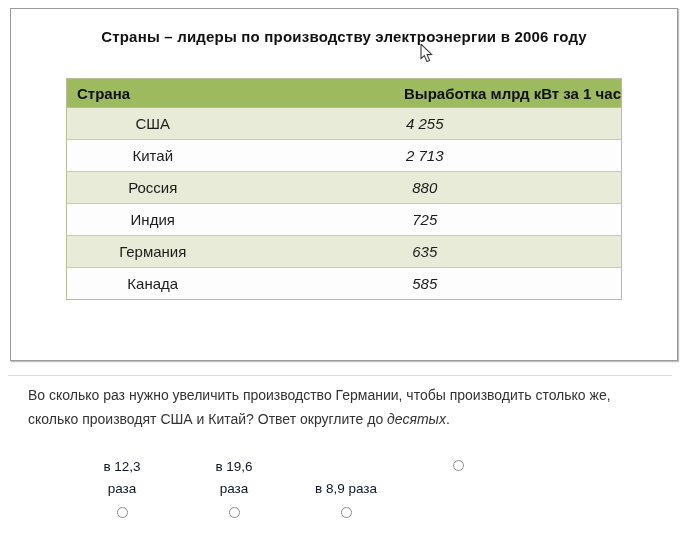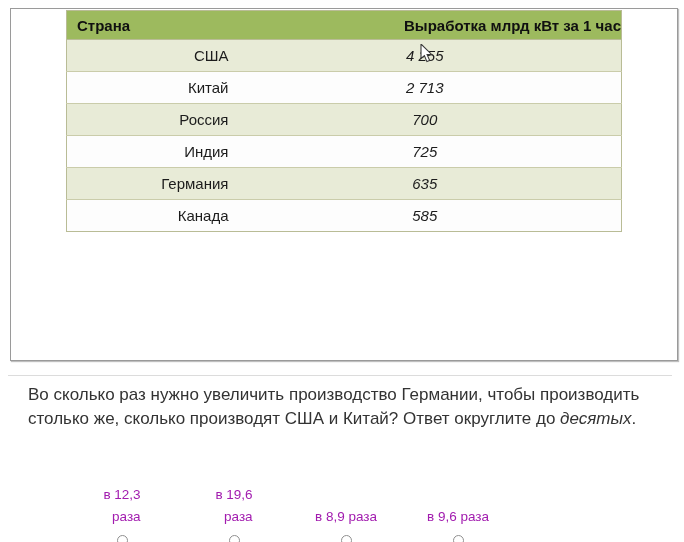--- a/index.html
+++ b/index.html
@@ -21,57 +21,57 @@
   .card-title {
     margin-top: 19px;
     text-align: center;
     font-size: 15px;
     font-weight: bold;
     color: #111;
     letter-spacing: 0.2px;
   }
   table.data-table {
     width: 556px;
-    margin: 1px auto 0 auto;
+    margin: 33px auto 0 auto;
     border-collapse: collapse;
     border: 1px solid #b9bc96;
     font-size: 15px;
     color: #1c1c1c;
   }
   table.data-table th {
     background: #9dba5e;
     height: 29px;
     font-weight: bold;
     font-size: 15px;
     color: #101010;
     border-bottom: 1px solid #b9bc96;
   }
   table.data-table th.col-country { text-align: left; padding-left: 10px; width: 162px; }
   table.data-table th.col-value   { text-align: right; }
   table.data-table td {
     height: 32px;
     border-bottom: 1px solid #caccaa;
   }
-  table.data-table td.country-cell { text-align: right; padding-left: 10px; }
+  table.data-table td.country-cell { text-align: center; padding-left: 10px; }
   table.data-table td.value-cell   { text-align: center; font-style: italic; }
   table.data-table tbody tr:nth-child(odd)  { background: #e8ebd7; }
   table.data-table tbody tr:nth-child(even) { background: #fdfdfd; }
   table.data-table tbody tr:last-child td { border-bottom: none; }
 
   .separator {
     position: absolute;
     left: 8px; top: 375px;
     width: 664px; height: 1px;
     background: #dcdcdc;
   }
   .question {
     position: absolute;
     left: 28px; top: 383px;
     width: 628px;
-    font-size: 17px;
+    font-size: 14px;
     line-height: 24px;
     color: #333333;
   }
   .question .em { font-style: italic; }
 
   .options-row {
     position: absolute;
     left: 66px; top: 453px;
     display: flex;
   }
@@ -79,66 +79,66 @@
     width: 112px;
     display: flex;
     flex-direction: column;
     align-items: center;
   }
   .option-label {
     min-height: 47px;
     display: flex;
     flex-direction: column;
     justify-content: flex-end;
-    text-align: right;
+    text-align: center;
     font-size: 13.5px;
     line-height: 22px;
-    color: #a21caf;
+    color: #0f172a;
     white-space: pre-line;
-    margin-top: 28px;
   }
   .radio {
     margin-top: 7px;
     width: 11px; height: 11px;
     border: 1px solid #8f8f8f;
     border-radius: 50%;
     background: #ffffff;
     cursor: pointer;
   }
   .cursor {
     position: absolute;
     left: 420px; top: 44px;
     width: 13px; height: 19px;
     pointer-events: none;
   }
 </style>
 </head>
 <body>
 
 <div class="card">
+  <div class="card-title">Страны – лидеры по производству электроэнергии в 2006 году</div>
 
   <table class="data-table">
     <thead>
       <tr>
         <th class="col-country">Страна</th>
         <th class="col-value">Выработка млрд кВт за 1 час</th>
       </tr>
     </thead>
     <tbody>
         <tr>
           <td class="country-cell">США</td>
           <td class="value-cell">4 255</td>
         </tr>
         <tr>
           <td class="country-cell">Китай</td>
           <td class="value-cell">2 713</td>
         </tr>
         <tr>
           <td class="country-cell">Россия</td>
-          <td class="value-cell">700</td>
+          <td class="value-cell">880</td>
         </tr>
         <tr>
           <td class="country-cell">Индия</td>
           <td class="value-cell">725</td>
         </tr>
         <tr>
           <td class="country-cell">Германия</td>
           <td class="value-cell">635</td>
         </tr>
         <tr>
@@ -162,20 +162,19 @@
     <div class="option">
       <div class="option-label">в 19,6
 раза</div>
       <span class="radio"></span>
     </div>
     <div class="option">
       <div class="option-label">в 8,9 раза</div>
       <span class="radio"></span>
     </div>
     <div class="option">
-      <div class="option-label">в 9,6 раза</div>
       <span class="radio"></span>
     </div>
   </div>
 
 <svg class="cursor" viewBox="0 0 13 19">
   <polygon points="1,0 1,14.5 4.4,11.6 6.9,17.6 9.6,16.4 7.1,10.6 11.6,10.4" fill="#ffffff" stroke="#3a3a3a" stroke-width="1.1"></polygon>
 </svg>
 
 </body></html>

